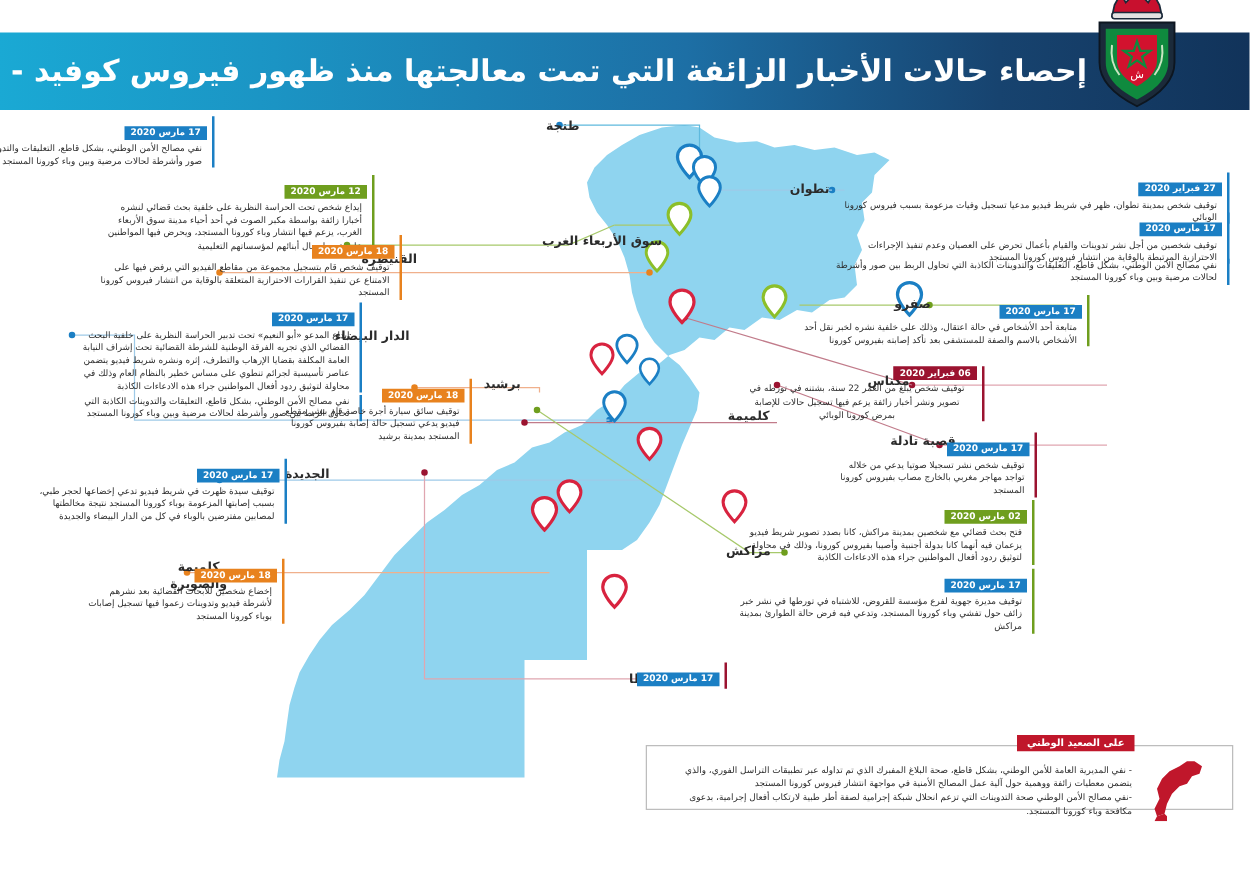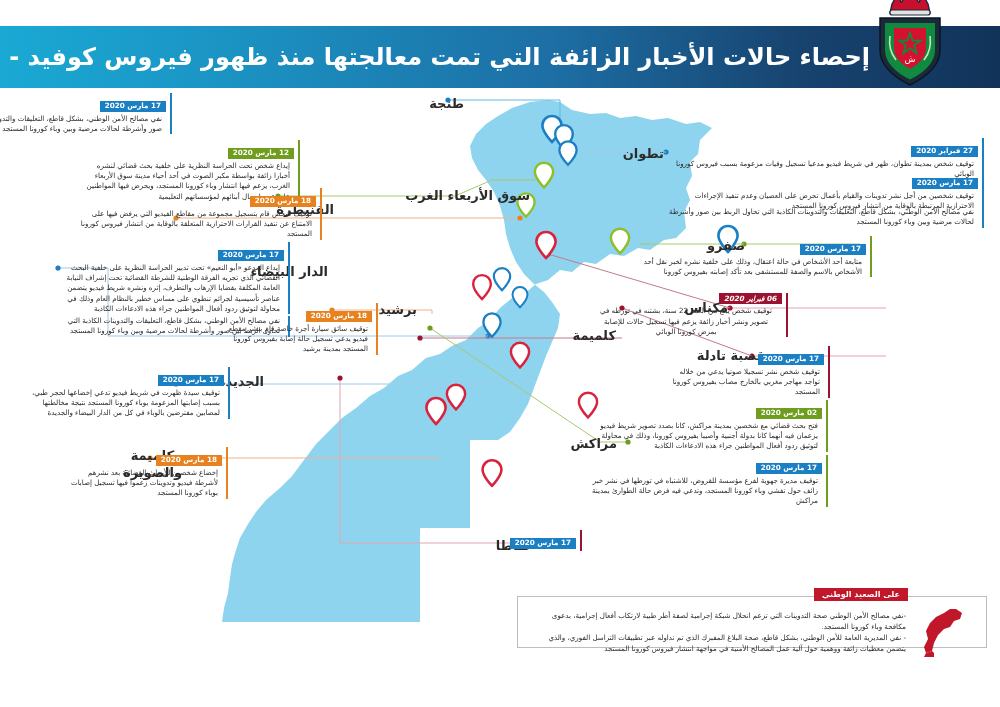--- a/index.html
+++ b/index.html
@@ -41,25 +41,25 @@
   }
   .callout.bar-right{border-right:2.5px solid #1b7fc4;padding-right:4px;}
   .callout.green {border-right-color:#6f9e1e;}
   .callout.orange{border-right-color:#e8821e;}
   .callout.crimson{border-right-color:#9b1330;}
   .callout.azure {border-right-color:#1b7fc4;}
 
   .d-blue   {background:#1b7fc4;}
   .d-green  {background:#6f9e1e;}
   .d-orange {background:#e8821e;}
-  .d-crimson{background:#9b1330;font-style:italic;}
+  .d-crimson{background:#9b1330;}
 
   
   .city{
-    position:absolute;font-size:13px;font-weight:bold;color:#2b2b2b;
+    position:absolute;font-size:10px;font-weight:bold;color:#2b2b2b;
     direction:rtl;white-space:nowrap;
   }
 
   
   .footer{
     position:absolute;left:517px;top:596px;width:470px;height:52px;
     border:1px solid #bdbdbd;background:#ffffff;box-sizing:border-box;
   }
   .footer-badge{
     position:absolute;right:78px;top:-9px;background:#c0172b;color:#fff;
@@ -326,22 +326,22 @@
   <div class="body">توقيف مديرة جهوية لفرع مؤسسة للقروض، للاشتباه في تورطها في نشر خبر زائف حول تفشي وباء كورونا المستجد، وتدعي فيه فرض حالة الطوارئ بمدينة مراكش</div>
 </div>
 
 <div class="callout bar-right crimson" style="right:418px;top:530px;width:178px;">
   <span class="date d-blue">17 مارس 2020</span>
 </div>
 
 <div class="footer">
   <div class="footer-badge">على الصعيد الوطني</div>
   <div class="footer-body">
+    <div>- نفي المديرية العامة للأمن الوطني، بشكل قاطع، صحة البلاغ المفبرك الذي تم تداوله عبر تطبيقات التراسل الفوري، والذي يتضمن معطيات زائفة ووهمية حول آلية عمل المصالح الأمنية في مواجهة انتشار فيروس كورونا المستجد</div>
     <div>-نفي مصالح الأمن الوطني صحة التدوينات التي تزعم انحلال شبكة إجرامية لصفة أطر طبية لارتكاب أفعال إجرامية، بدعوى مكافحة وباء كورونا المستجد.</div>
-    <div>- نفي المديرية العامة للأمن الوطني، بشكل قاطع، صحة البلاغ المفبرك الذي تم تداوله عبر تطبيقات التراسل الفوري، والذي يتضمن معطيات زائفة ووهمية حول آلية عمل المصالح الأمنية في مواجهة انتشار فيروس كورونا المستجد</div>
   </div>
   <div class="footer-map">
     <svg width="52" height="52" viewBox="0 0 52 52">
       <path d="M40,4 L46,8 L44,14 L38,16 L34,22 L28,24 L22,30 L18,38 L16,46 L10,48 L8,42
                L12,34 L10,26 L14,18 L20,12 L28,8 L34,4 Z" fill="#c0172b"></path>
       <path d="M16,46 L10,48 L8,52 L18,52 L18,48 Z" fill="#c0172b"></path>
     </svg>
   </div>
 </div>
 

